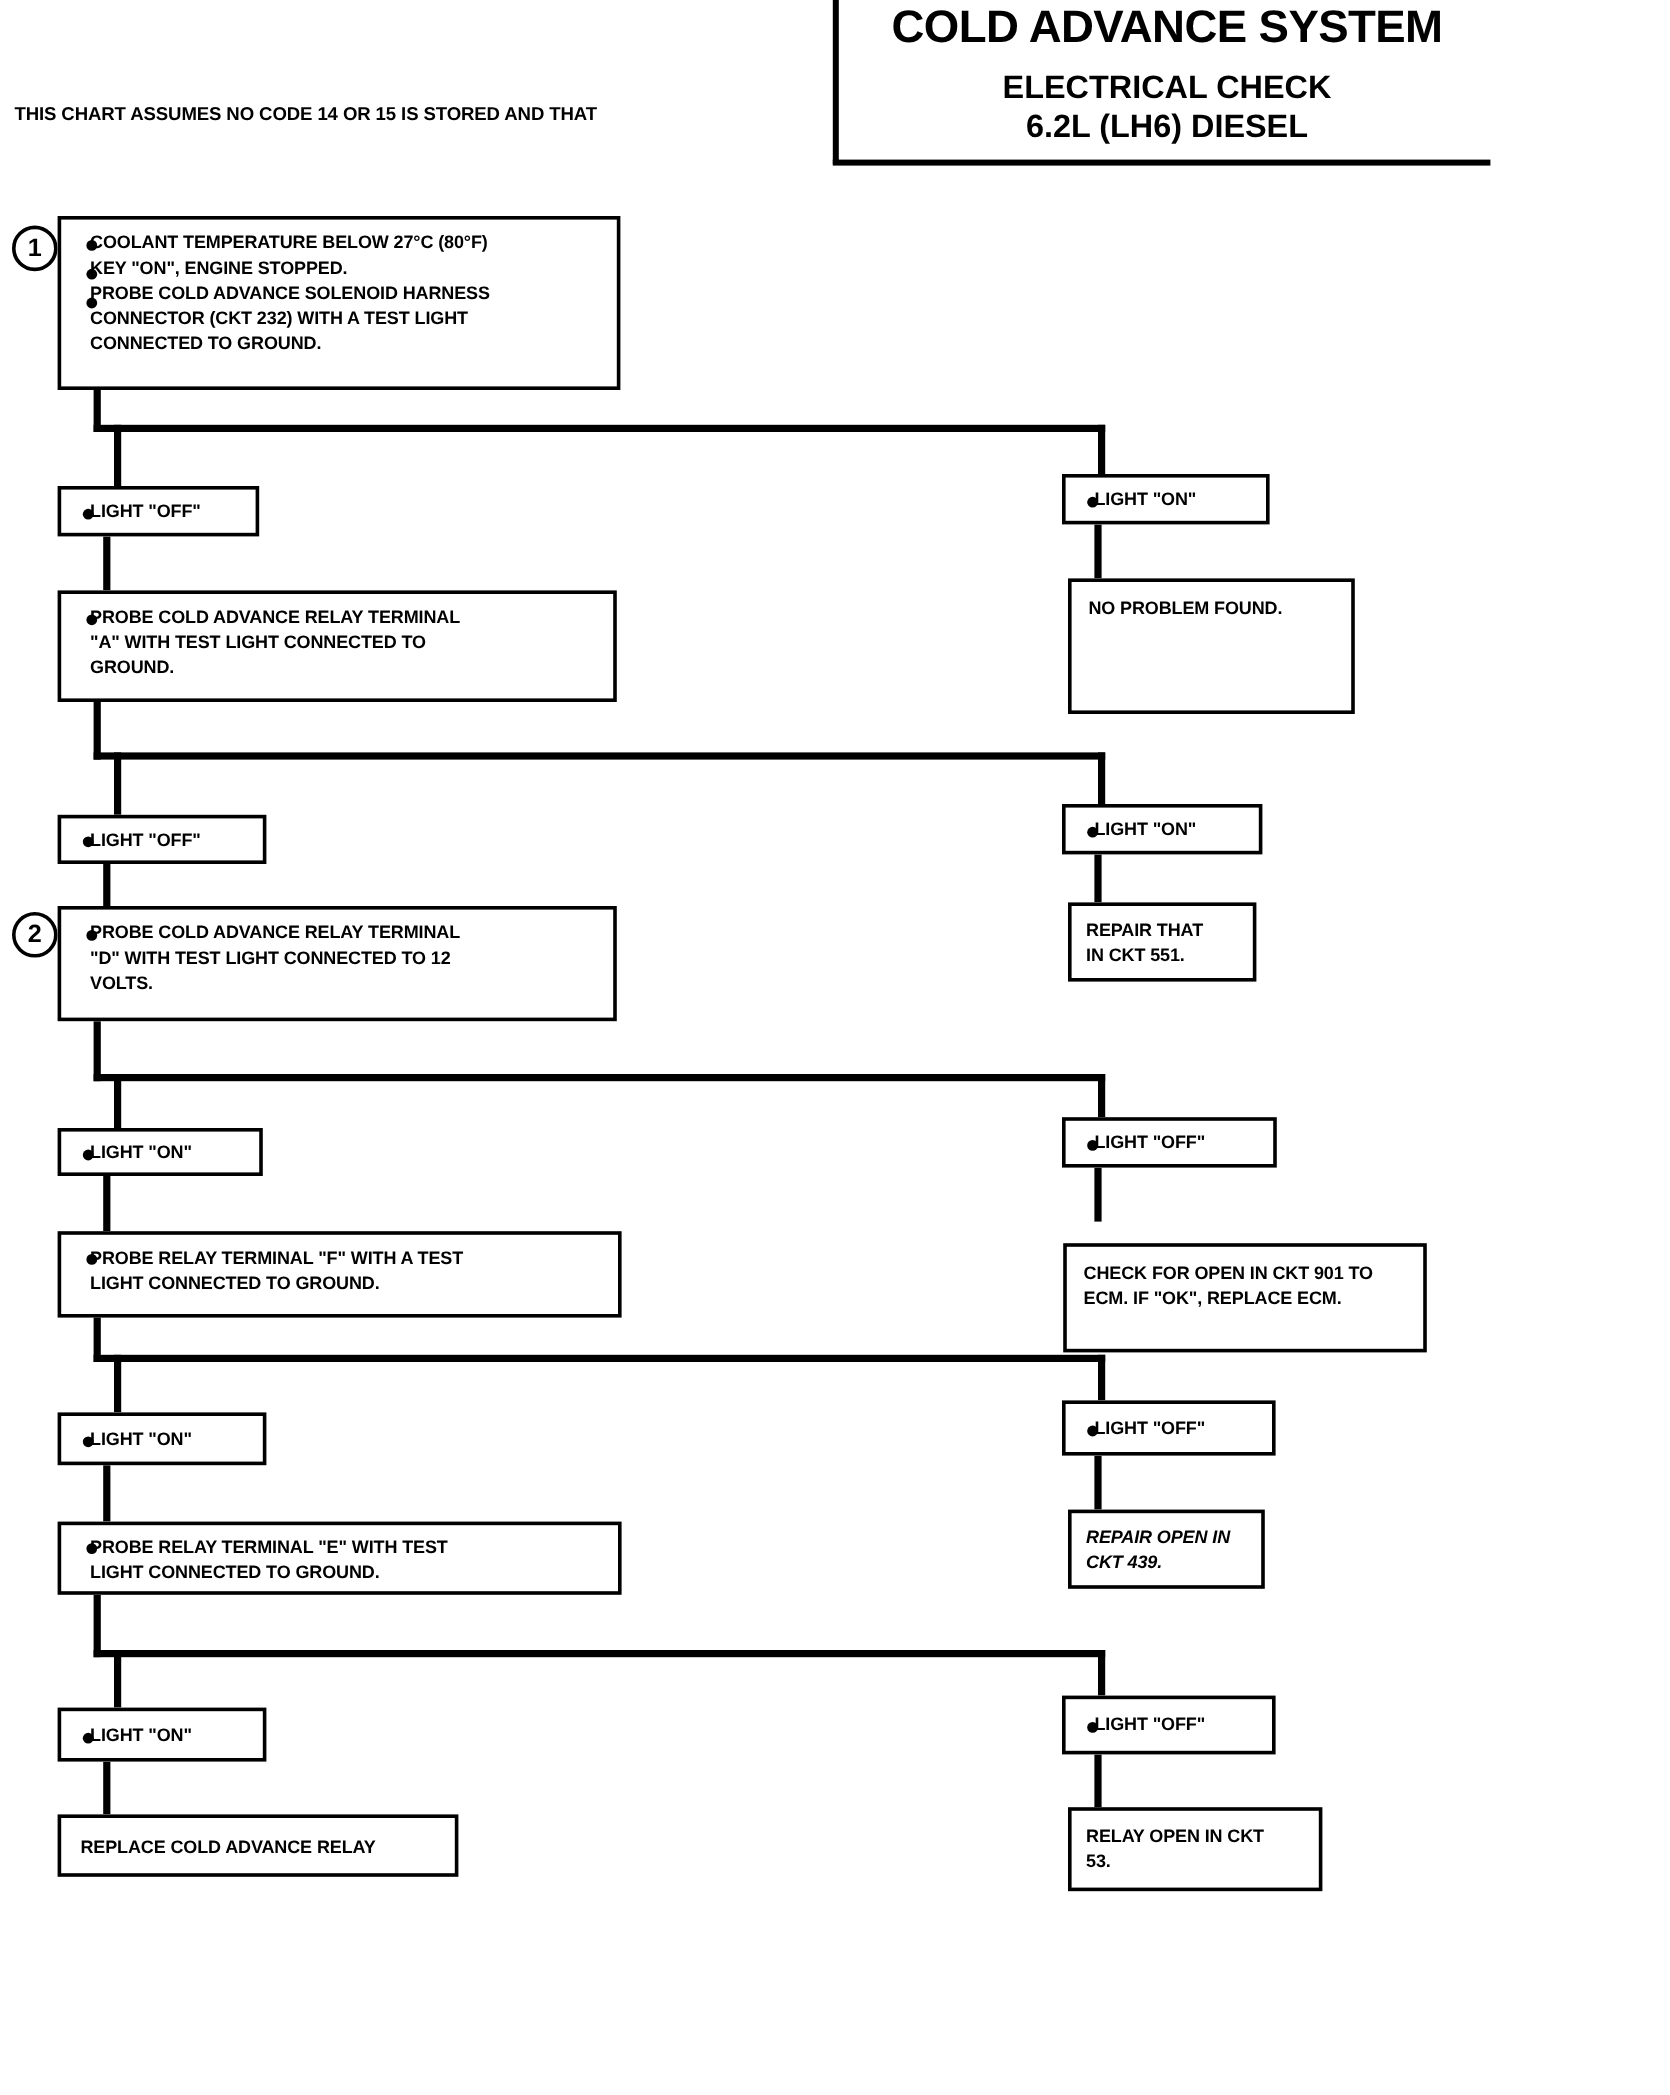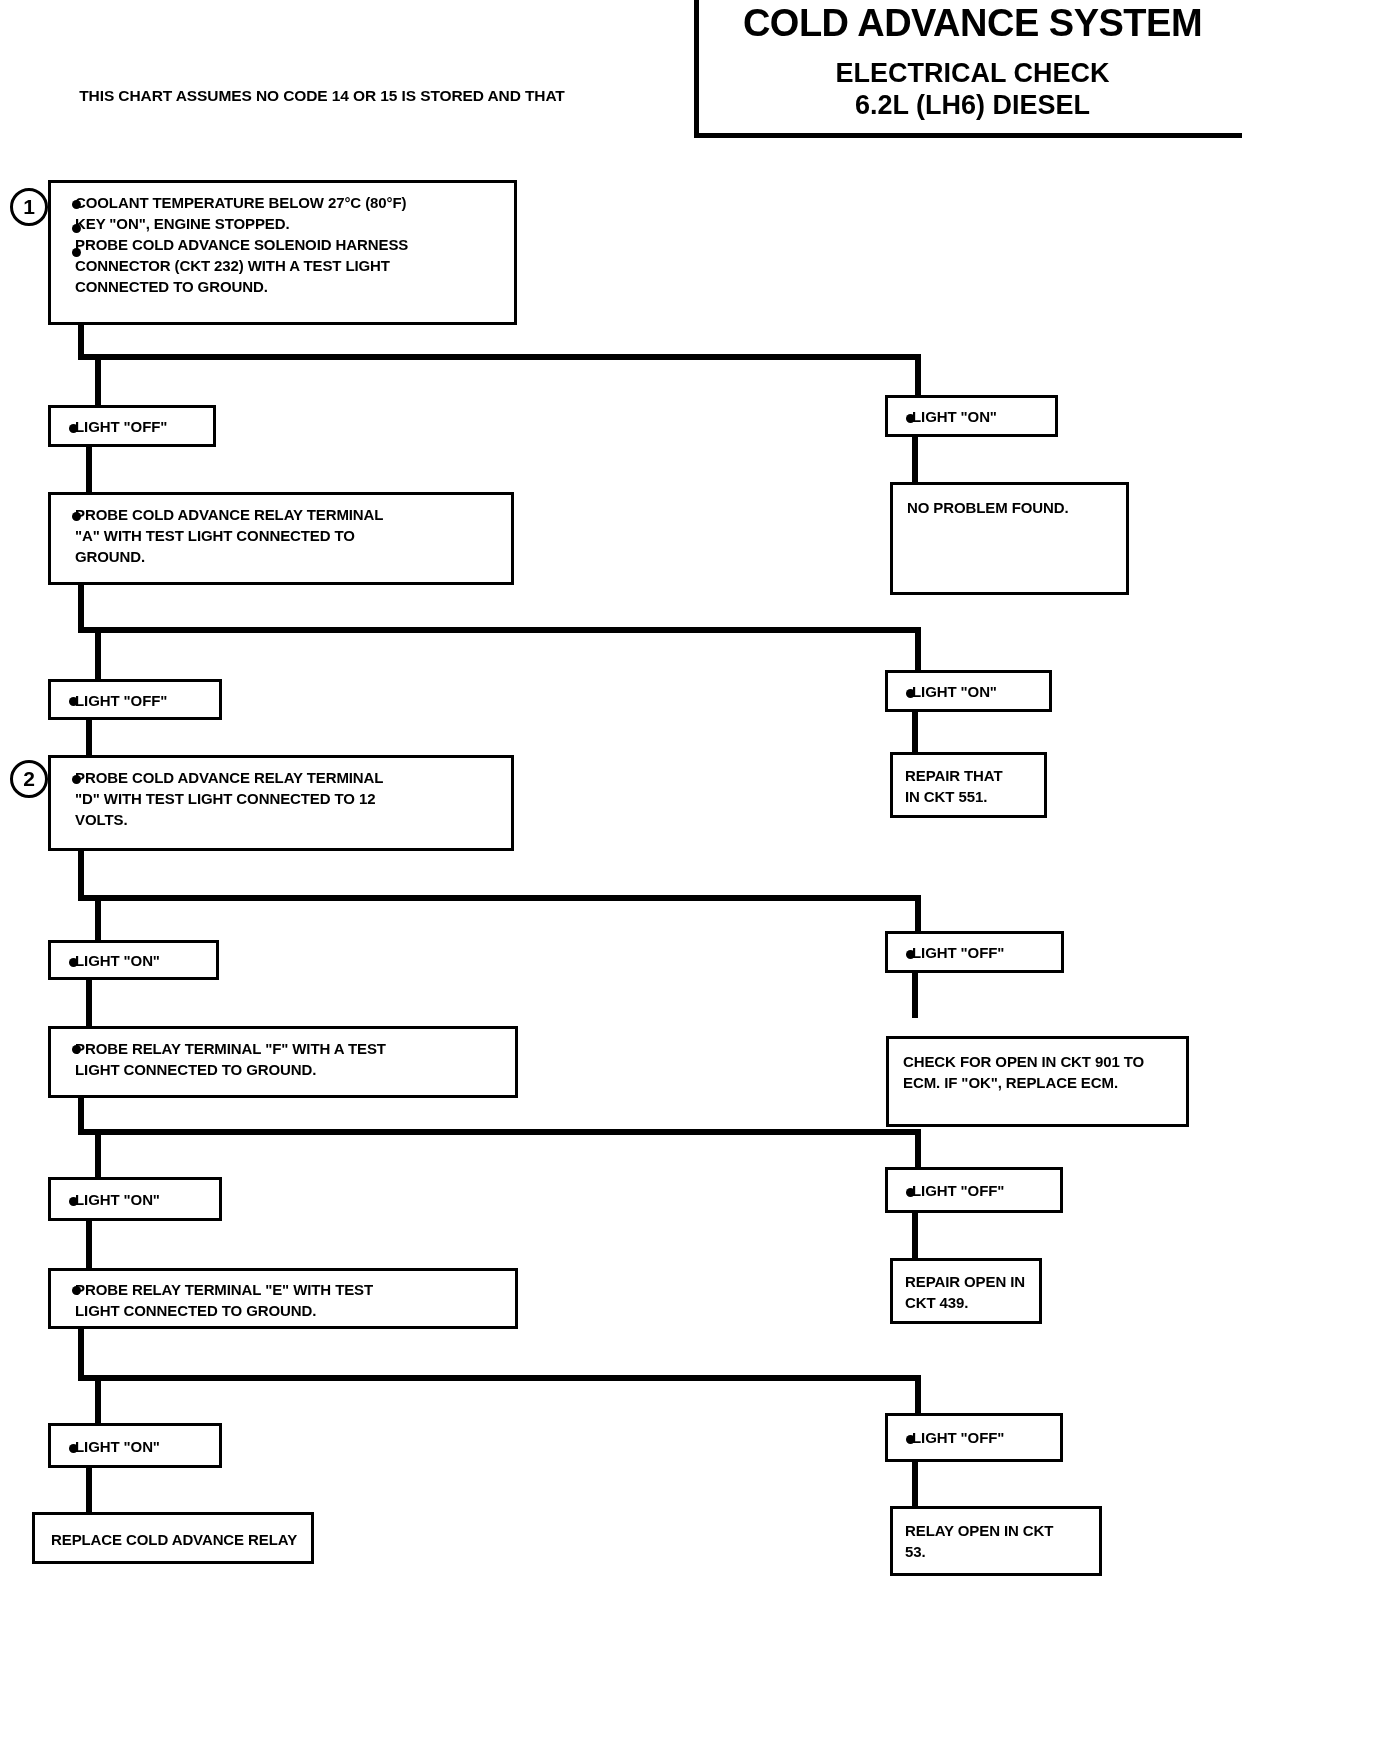--- a/index.html
+++ b/index.html
@@ -15,21 +15,21 @@
     text-align:center;font-size:38px;font-weight:bold;letter-spacing:-0.5px;
     color:#000;line-height:42px;white-space:nowrap;}
   #title-sub1{position:absolute;left:700px;top:58px;width:545px;
     text-align:center;font-size:27px;font-weight:bold;color:#000;line-height:30px;}
   #title-sub2{position:absolute;left:700px;top:90px;width:545px;
     text-align:center;font-size:27px;font-weight:bold;color:#000;line-height:30px;}
 
   #note{position:absolute;left:12px;top:85px;width:620px;
     font-size:15.5px;font-weight:bold;line-height:21px;color:#000;
     letter-spacing:-0.1px;}
-  #note div{white-space:nowrap;text-align:center;}
+  #note div{white-space:nowrap;}
 
   
   .box{position:absolute;box-sizing:border-box;background:#fff;
        border:3px solid #000;}
   .box .txt{position:absolute;left:0;top:0;right:0;
        font-size:15px;font-weight:bold;line-height:21px;color:#000;
        letter-spacing:-0.1px;}
   .box.pad .txt{padding:9px 8px 0 24px;}
   .box.padplain .txt{padding:9px 8px 0 12px;}
   .bullet{position:absolute;width:9px;height:9px;border-radius:50%;
@@ -215,21 +215,21 @@
   </div>
 </div>
 
 <div class="box pad" style="left:885px;top:1167px;width:178px;height:46px;">
   <span class="bullet" style="left:18px;top:18px;"></span>
   <div class="txt" style="padding-top:10px;">
     <div class="lbl-line">LIGHT  "OFF"</div>
   </div>
 </div>
 
-<div class="box padplain" style="left:890px;top:1258px;width:152px;height:66px;">
+<div class="box padplain" style="left:890px;top:1258px;width:164px;height:66px;font-style:italic;">
   <div class="txt" style="padding:10px 6px 0 12px;">
     <div class="lbl-line">REPAIR OPEN IN</div>
     <div class="lbl-line">CKT 439.</div>
   </div>
 </div>
 
 <div class="box pad" style="left:48px;top:1268px;width:470px;height:61px;">
   <span class="bullet" style="left:21px;top:15px;"></span>
   <div class="txt" style="padding-top:8px;">
     <div class="lbl-line">PROBE RELAY TERMINAL "E" WITH  TEST</div>
@@ -251,17 +251,17 @@
   </div>
 </div>
 
 <div class="box padplain" style="left:890px;top:1506px;width:212px;height:70px;">
   <div class="txt" style="padding:11px 6px 0 12px;">
     <div class="lbl-line">RELAY OPEN IN CKT</div>
     <div class="lbl-line">53.</div>
   </div>
 </div>
 
-<div class="box padplain" style="left:32px;top:1512px;width:282px;height:52px;">
+<div class="box padplain" style="left:48px;top:1512px;width:334px;height:52px;">
   <div class="txt" style="padding:14px 6px 0 16px;">
     <div class="lbl-line">REPLACE COLD ADVANCE RELAY</div>
   </div>
 </div>
 
 </body></html>

